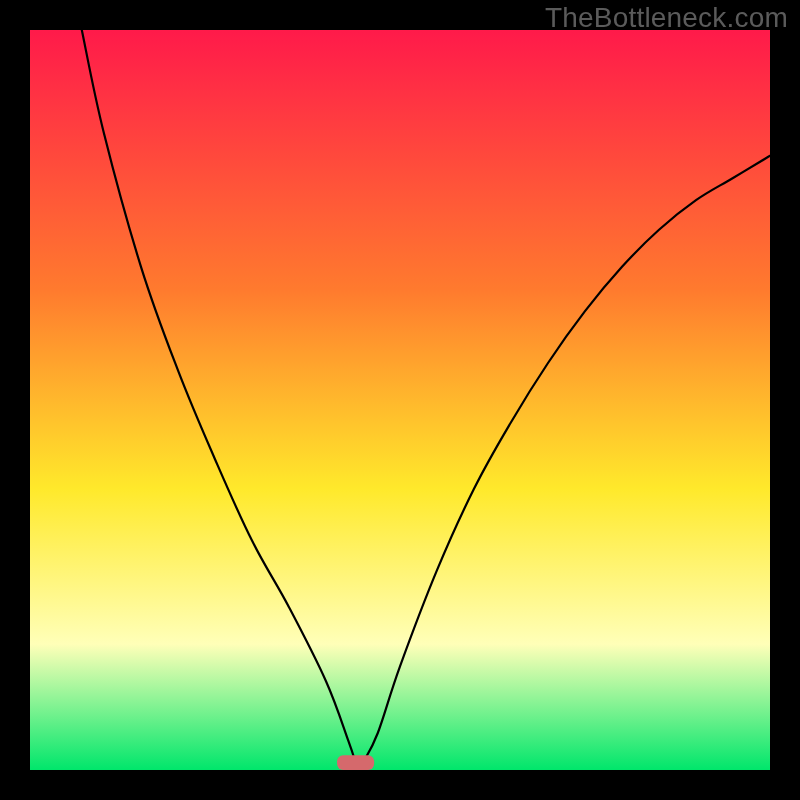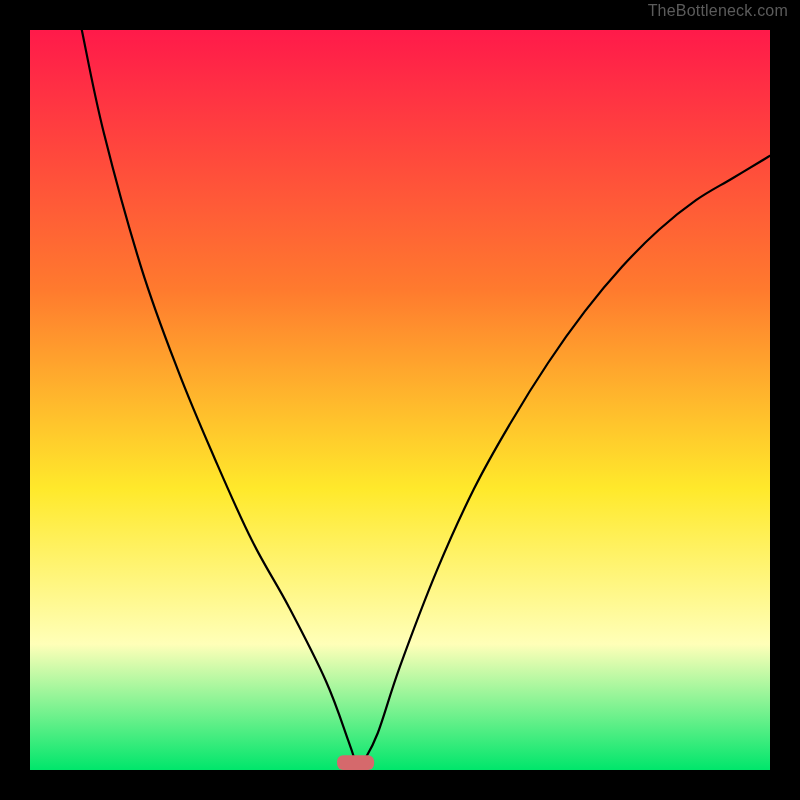--- a/index.html
+++ b/index.html
@@ -16,21 +16,21 @@
     left: 0; top: 0;
     width: 800px;
     height: 800px;
     background: #000;
   }
   .watermark {
     position: absolute;
     top: 2px;
     right: 12px;
     color: #5b5b5b;
-    font-size: 16px;
+    font-size: 28px;
     font-weight: 500;
     letter-spacing: 0.2px;
     font-family: Arial, Helvetica, sans-serif;
     margin-left: 26px;
   }
   .plot {
     position: absolute;
     left: 30px;
     top: 30px;
     width: 740px;

